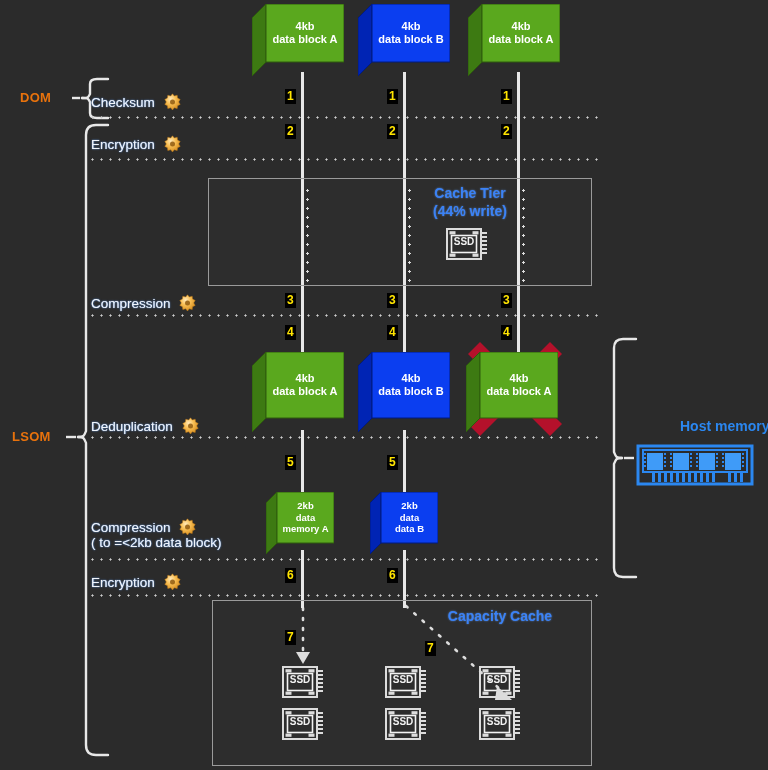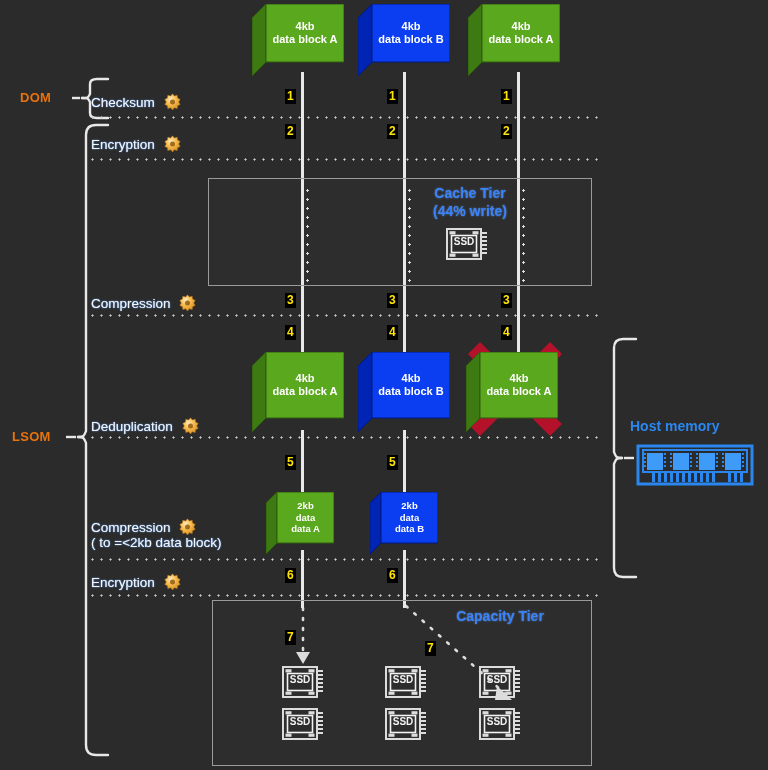--- a/index.html
+++ b/index.html
@@ -287,25 +287,25 @@
 
   <div class="vline dotted" style="left:306px; top:186px; height:96px;"></div>
   <div class="vline dotted" style="left:408px; top:186px; height:96px;"></div>
   <div class="vline dotted" style="left:522px; top:186px; height:96px;"></div>
 
   <div class="tierbox" style="left:208px; top:178px; width:384px; height:108px;"></div>
   <div class="tiertitle" style="left:410px; top:185px; width:120px;">Cache Tier</div>
   <div class="tiertitle" style="left:410px; top:203px; width:120px;">(44% write)</div>
 
   <div class="tierbox" style="left:212px; top:600px; width:380px; height:166px;"></div>
-  <div class="tiertitle" style="left:440px; top:608px; width:120px;">Capacity Tier</div>
+  <div class="tiertitle" style="left:440px; top:608px; width:120px;">Capacity Cache</div>
 
   <div class="grouplabel" style="left:20px; top:90px;text-align:right;">DOM</div>
   <div class="grouplabel" style="left:12px; top:429px;">LSOM</div>
-  <div class="hostmem-label" style="left:630px; top:418px;text-align:center;">Host memory</div>
+  <div class="hostmem-label" style="left:680px; top:418px;text-align:center;">Host memory</div>
 
   <div class="plabel" style="left:91px; top:93px;">
     <span>Checksum</span>
     <span class="gear">
       <svg width="17" height="18" viewBox="0 0 17 18">
           <use href="#gearShape"></use>
         </svg>
     </span>
   </div>
 
@@ -454,21 +454,21 @@
 
   <div class="cube" style="left:266px; top:492px; width:68px; height:62px;">
     <svg width="68" height="62" viewBox="0 0 68 62" style="position:absolute;left:0;top:0;">
       <polygon points="0,11 11,0 68,0 57,11" fill="#6fbe27" stroke="#2f5c0d" stroke-width="1"></polygon>
       <polygon points="0,11 0,62 11,51 11,0" fill="#3d7a12" stroke="#2f5c0d" stroke-width="1"></polygon>
       <rect x="11" y="0" width="57" height="51" fill="#5aa81e" stroke="#2f5c0d" stroke-width="1"></rect>
     </svg>
     <div style="position:absolute;left:11px;top:0;width:57px;height:51px;display:flex;flex-direction:column;align-items:center;justify-content:center;color:#fff;font-weight:bold;font-size:9.5px;line-height:1.25;">
       <span>2kb</span>
       <span>data</span>
-      <span>data A</span>
+      <span>memory A</span>
     </div>
   </div>
 
   <div class="cube" style="left:370px; top:492px; width:68px; height:62px;">
     <svg width="68" height="62" viewBox="0 0 68 62" style="position:absolute;left:0;top:0;">
       <polygon points="0,11 11,0 68,0 57,11" fill="#1a52ff" stroke="#001a80" stroke-width="1"></polygon>
       <polygon points="0,11 0,62 11,51 11,0" fill="#0024b4" stroke="#001a80" stroke-width="1"></polygon>
       <rect x="11" y="0" width="57" height="51" fill="#0b3ef0" stroke="#001a80" stroke-width="1"></rect>
     </svg>
     <div style="position:absolute;left:11px;top:0;width:57px;height:51px;display:flex;flex-direction:column;align-items:center;justify-content:center;color:#fff;font-weight:bold;font-size:9.5px;line-height:1.25;">

